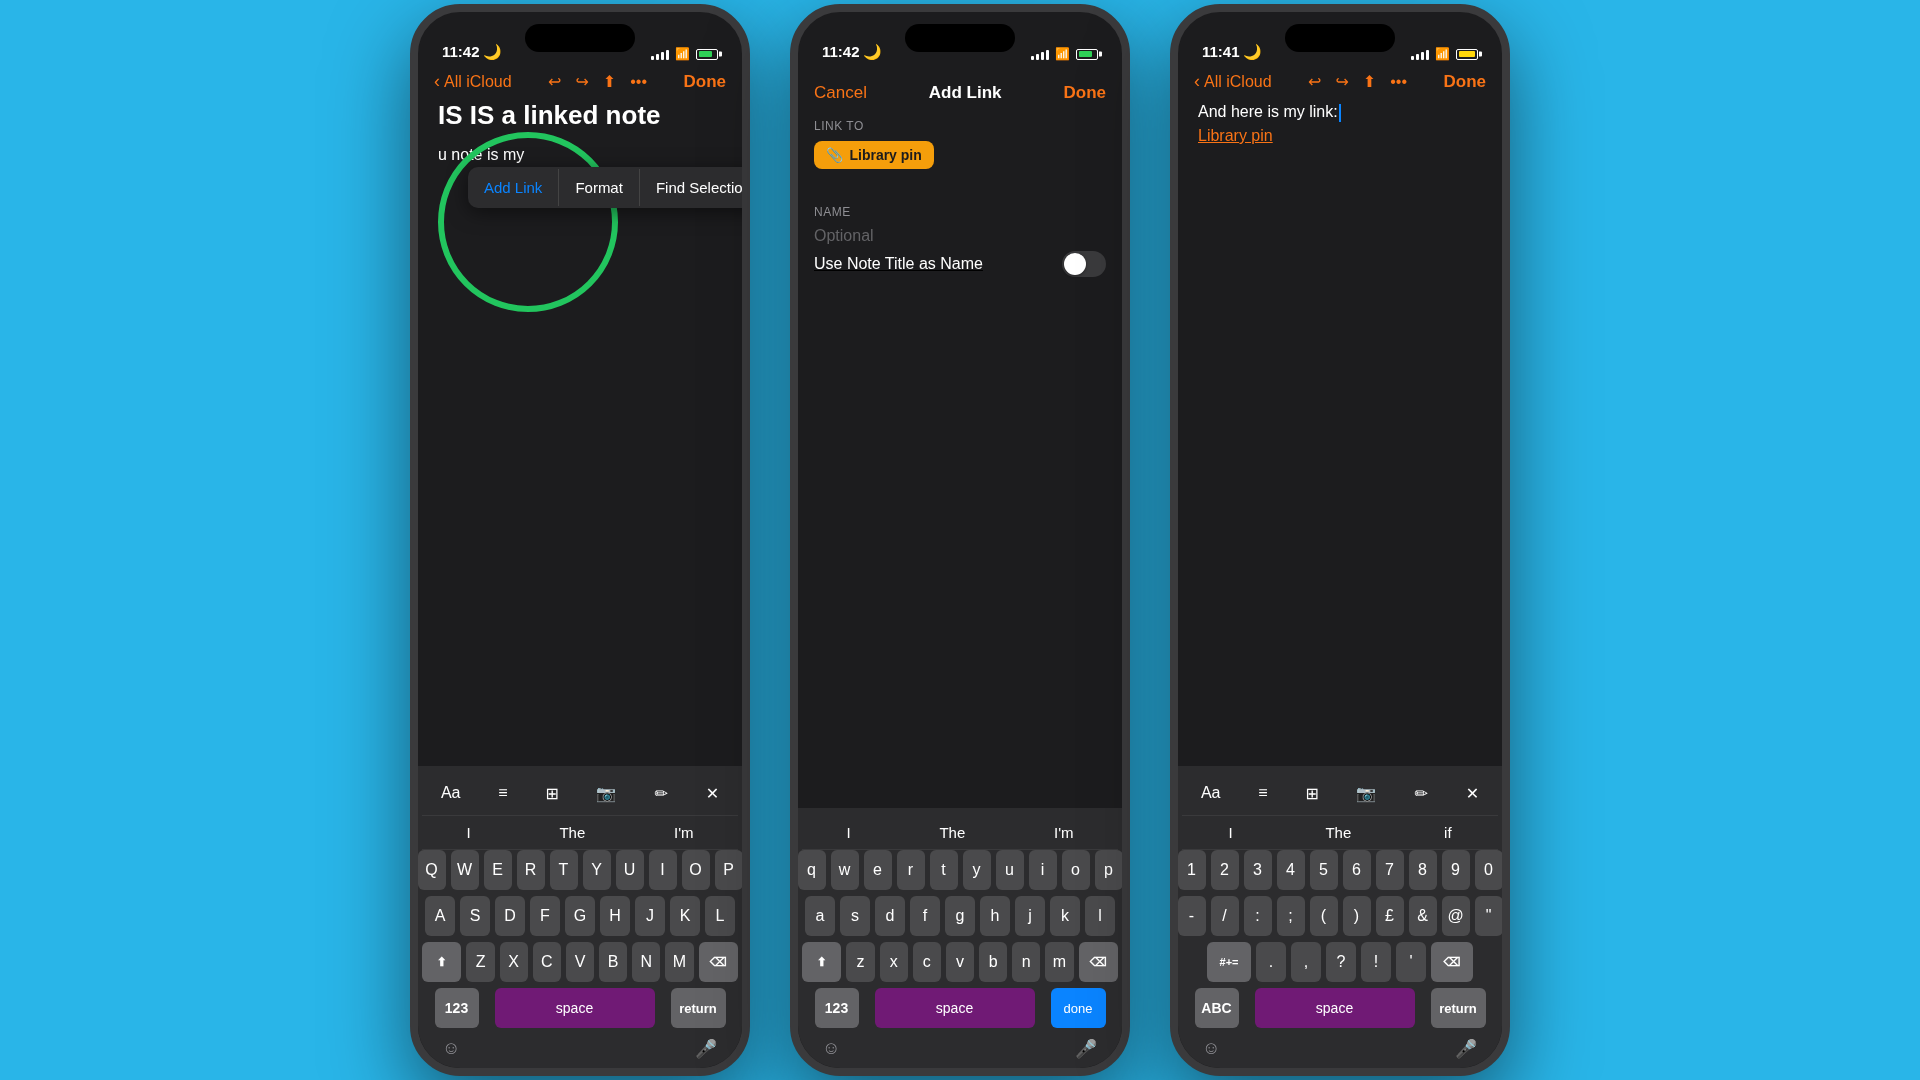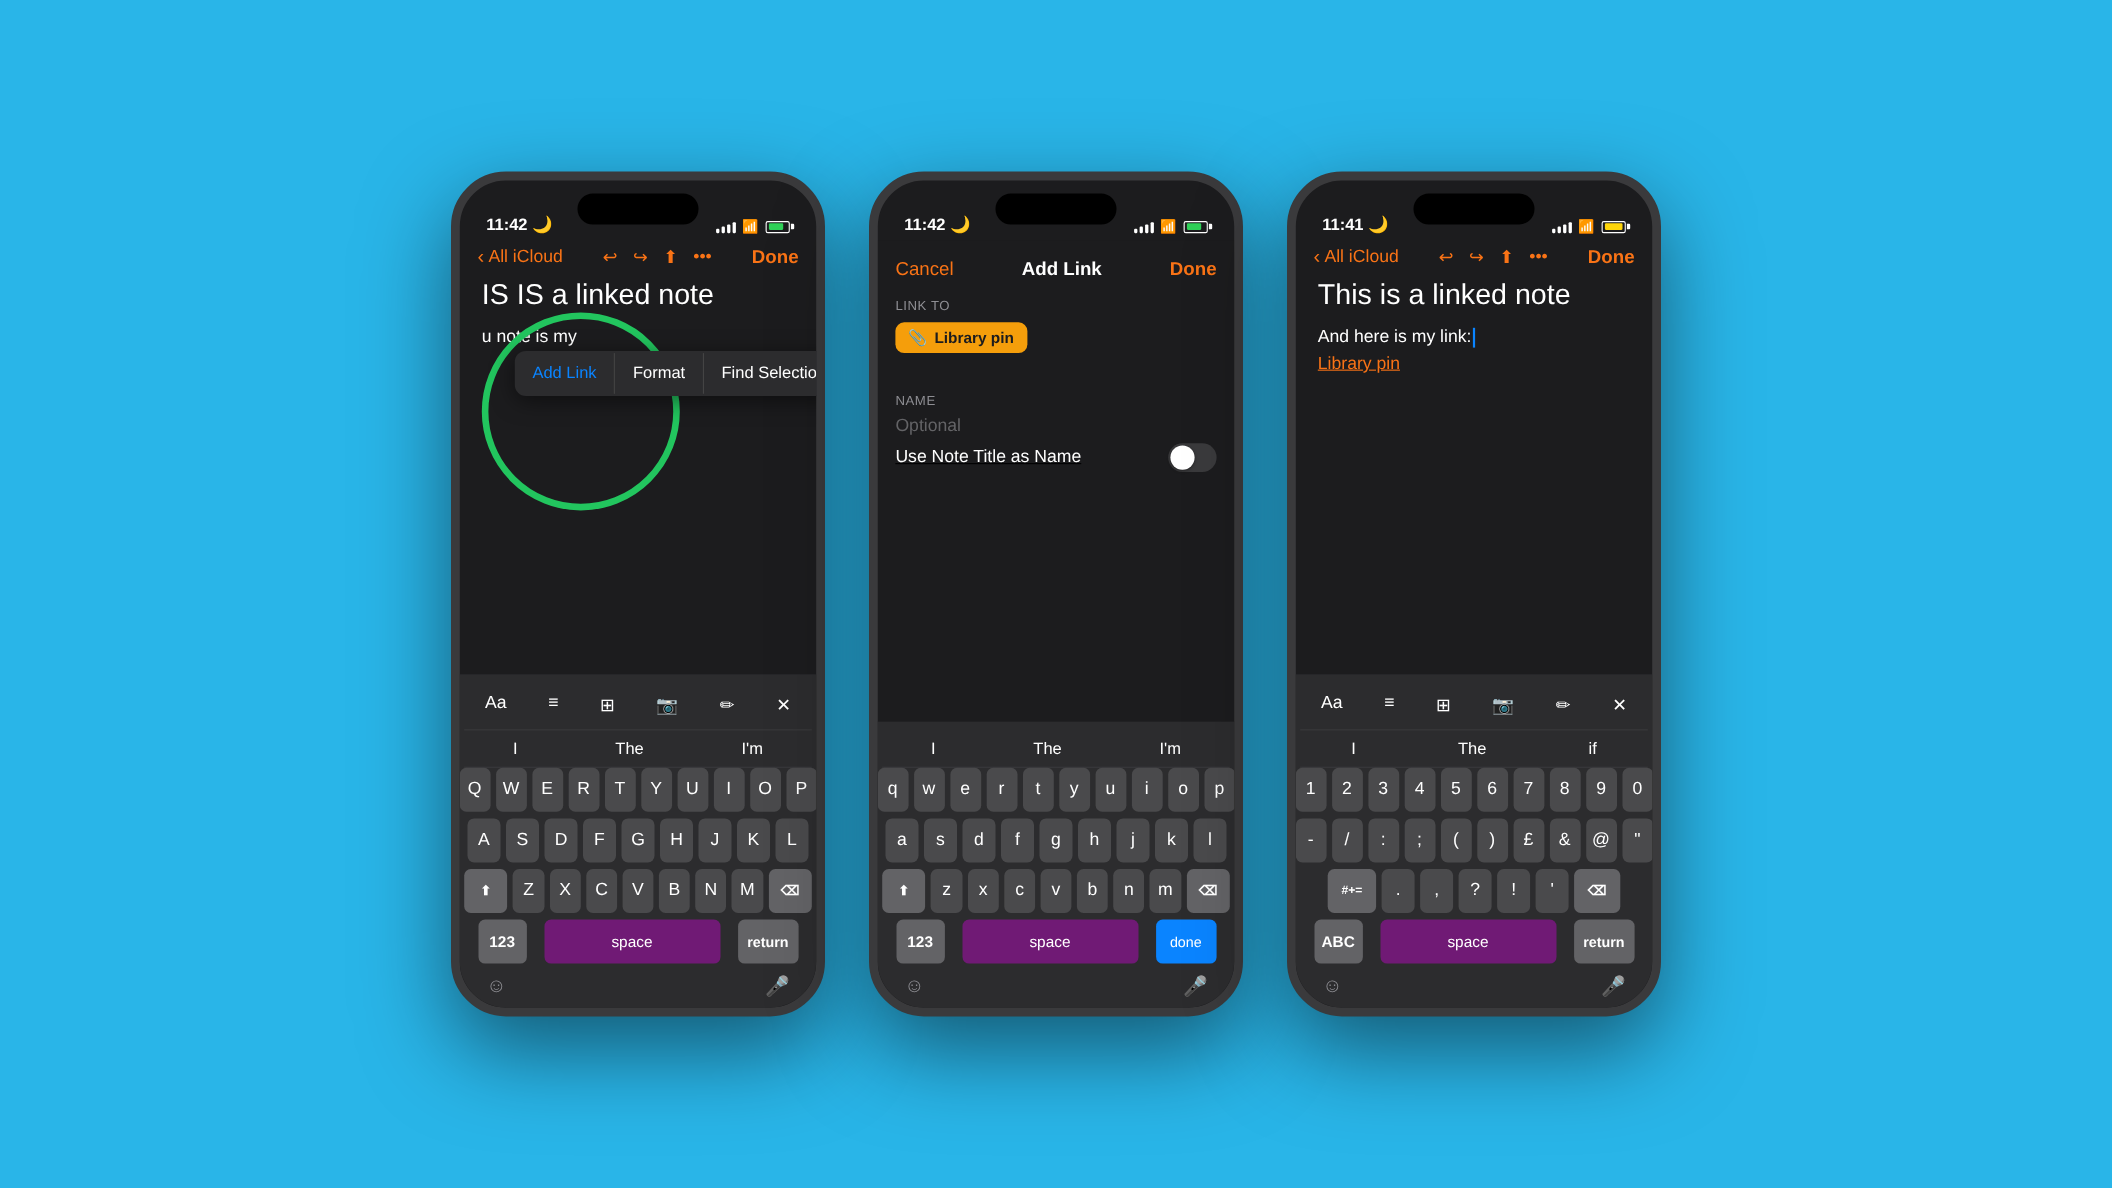--- a/index.html
+++ b/index.html
@@ -11,21 +11,21 @@
       align-items: center;
       justify-content: center;
       gap: 40px;
       font-family: -apple-system, 'SF Pro Display', 'Helvetica Neue', sans-serif;
       overflow: hidden;
     }
 
     
     .phone {
       width: 340px;
-      height: 768px;
+      height: 1072px;
       background: #1c1c1e;
       border-radius: 50px;
       border: 8px solid #3a3a3c;
       position: relative;
       display: flex;
       flex-direction: column;
       overflow: hidden;
       box-shadow: 0 30px 80px rgba(0,0,0,0.5);
     }
 
@@ -113,21 +113,21 @@
 
     
     .content {
       flex: 1;
       padding: 0 20px;
       overflow: hidden;
     }
     .note-title {
       color: #fff;
       font-size: 26px;
-      font-weight: 400;
+      font-weight: 700;
       margin-bottom: 12px;
     }
     .note-body {
       color: #fff;
       font-size: 16px;
       line-height: 1.5;
     }
 
     
     .context-menu {
@@ -573,21 +573,20 @@
     <div class="nav-icons">
       <span class="nav-icon">↩</span>
       <span class="nav-icon">↪</span>
       <span class="nav-icon">⬆</span>
       <span class="nav-icon">•••</span>
     </div>
     <span class="done-btn">Done</span>
   </div>
 
   <div class="content">
-    <div class="note-title">This is a linked note</div>
     <div class="note-body">
       <div>And here is my link:<span class="cursor-blink"></span></div>
       <div><span class="note-link">Library pin</span></div>
     </div>
   </div>
 
   <div class="keyboard">
     <div class="kb-toolbar">
       <span class="kb-tool">Aa</span>
       <span class="kb-tool">≡</span>

